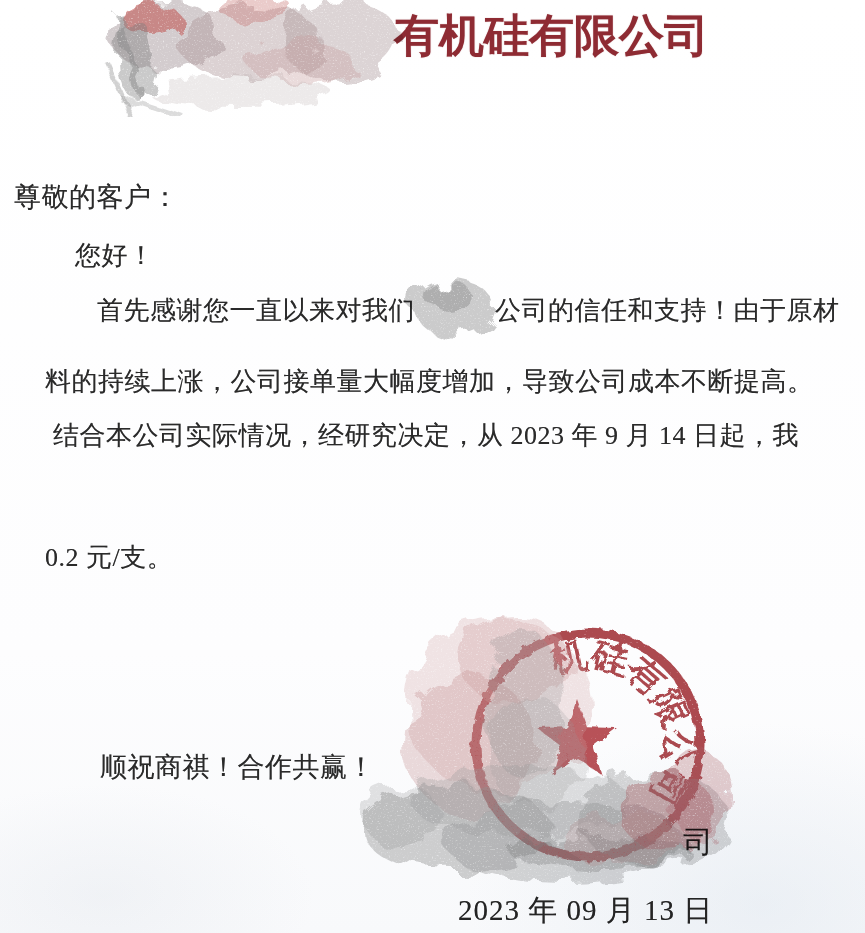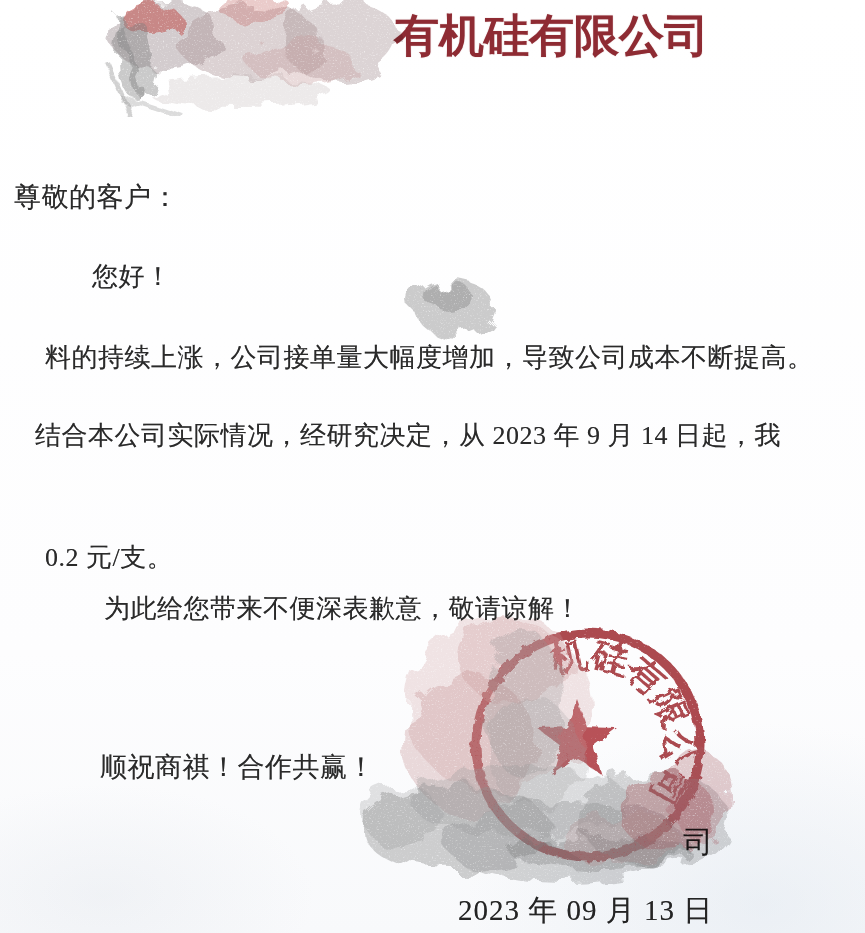--- a/index.html
+++ b/index.html
@@ -26,24 +26,24 @@
     left:386px;top:88px;
     font-size:54px;line-height:62px;font-weight:600;color:#1e1e1e;
     text-shadow:0 0 1px rgba(0,0,0,.45);
   }
   .bodyline{
     font-size:26px;line-height:36px;font-weight:500;color:#2a2a2a;
     text-shadow:0 0 .5px rgba(0,0,0,.4);
     letter-spacing:.5px;
   }
   .salutation{left:14px;top:181px;font-size:27px;font-family:Liberation Mono, monospace;}
-  .greeting{left:92px;top:238px;margin-top:21px;}
+  .greeting{left:75px;top:238px;}
   .l1{left:97px;top:293px;}
-  .l2{left:45px;top:340px;}
-  .l3{left:35px;top:418px;text-align:center;}
+  .l2{left:45px;top:364px;}
+  .l3{left:53px;top:418px;text-align:center;}
   .l4{left:45px;top:480px;}
   .l5{left:45px;top:540px;}
   .apology{left:104px;top:591px;}
   .closing{left:100px;top:749px;font-size:27px;}
   .redact-gap{display:inline-block;width:80px;height:10px;}
   .sign-remnant{left:683px;top:822px;font-size:30px;color:#1f1f1f;font-weight:500;}
   .date-line{left:458px;top:882px;font-size:29px;letter-spacing:1px;color:#242424;font-weight:500;
     text-shadow:0 0 .5px rgba(0,0,0,.4);margin-top:9px;}
   svg.overlay{position:absolute;left:0;top:0;pointer-events:none;mix-blend-mode:multiply;}
   .seal-char{font-family:"Liberation Serif","DejaVu Serif",serif;font-size:36px;font-weight:600;}
@@ -52,25 +52,27 @@
 <body>
 
 <div class="page">
 
   <div class="abs letterhead-name">有机硅有限公司</div>
 
 
   <div class="abs bodyline salutation">尊敬的客户：</div>
   <div class="abs bodyline greeting">您好！</div>
 
+  <div class="abs bodyline l1">
+    <span>首先感谢您一直以来对我们</span><span class="redact-gap"></span><span>公司的信任和支持！由于原材</span>
+  </div>
   <div class="abs bodyline l2">料的持续上涨，公司接单量大幅度增加，导致公司成本不断提高。</div>
   <div class="abs bodyline l3">结合本公司实际情况，经研究决定，从 2023 年 9 月 14 日起，我</div>
   <div class="abs bodyline l5">0.2 元/支。</div>
 
-  <div class="abs bodyline apology">为此给您带来不便深表歉意，敬请谅解！</div>
 
   <div class="abs bodyline closing">顺祝商祺！合作共赢！</div>
 
   <div class="abs sign-remnant">司</div>
 
   <div class="abs date-line">2023 年 09 月 13 日</div>
 
   <svg class="overlay" width="865" height="933" viewBox="0 0 865 933">
     <defs>
       <filter id="pencil" x="-40%" y="-40%" width="180%" height="180%">

